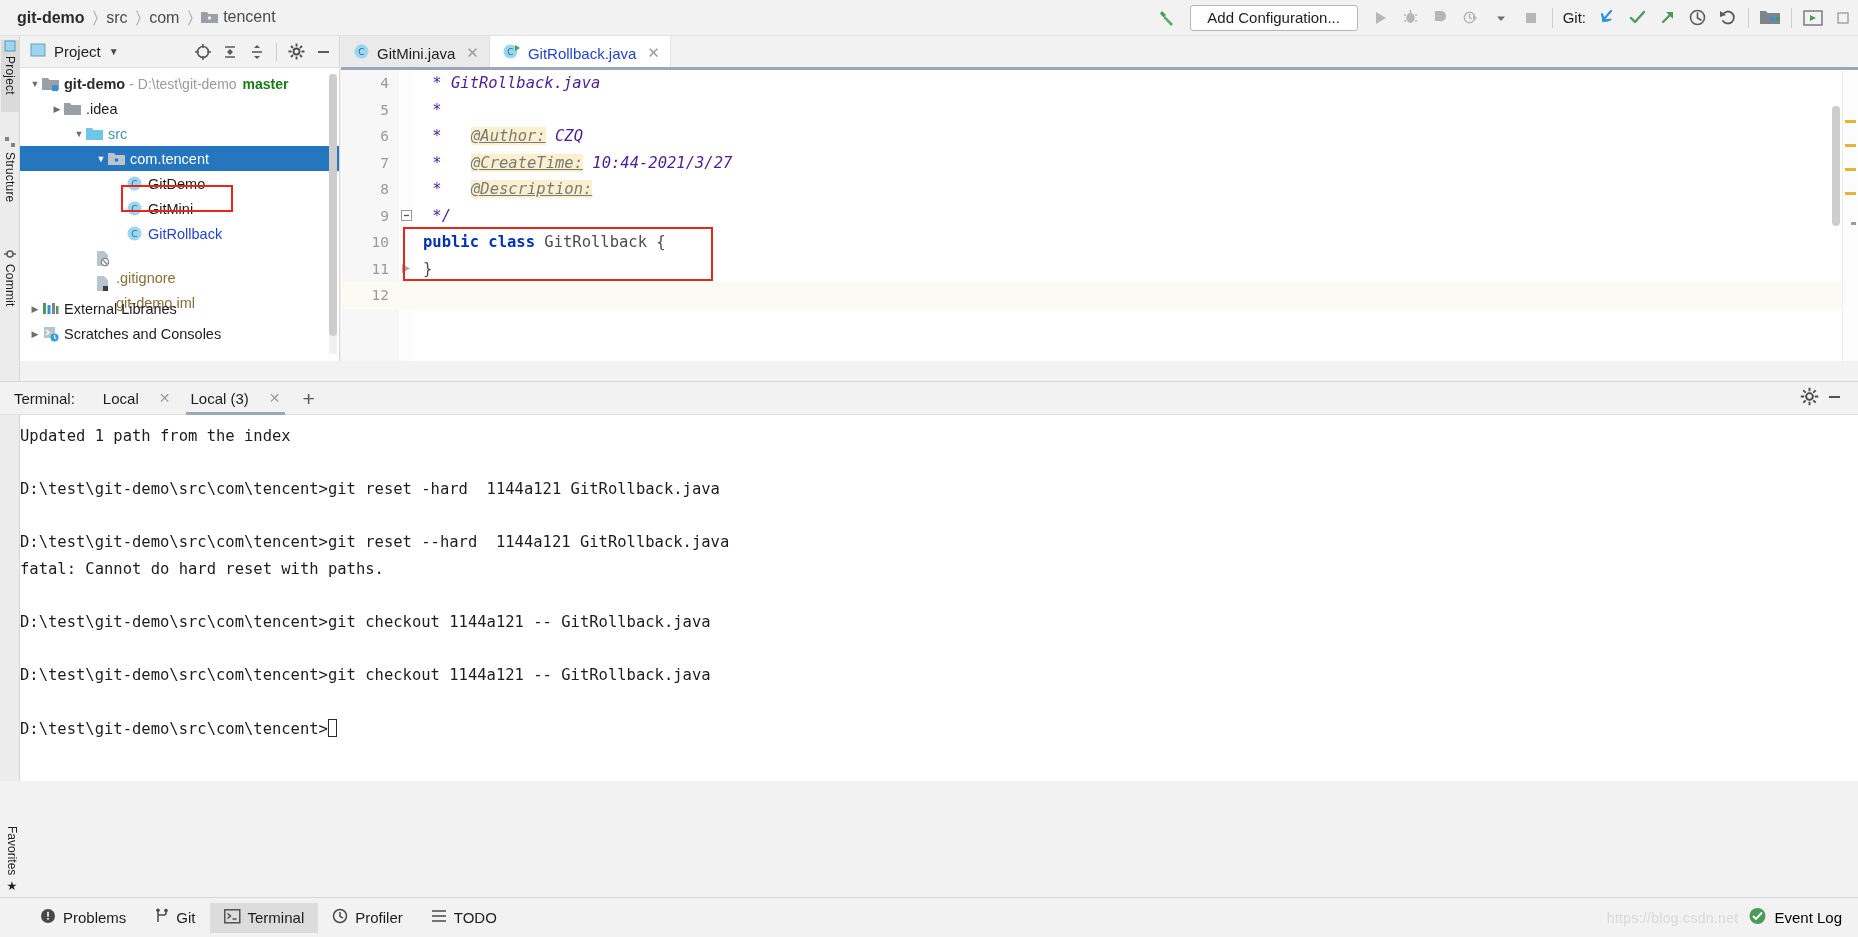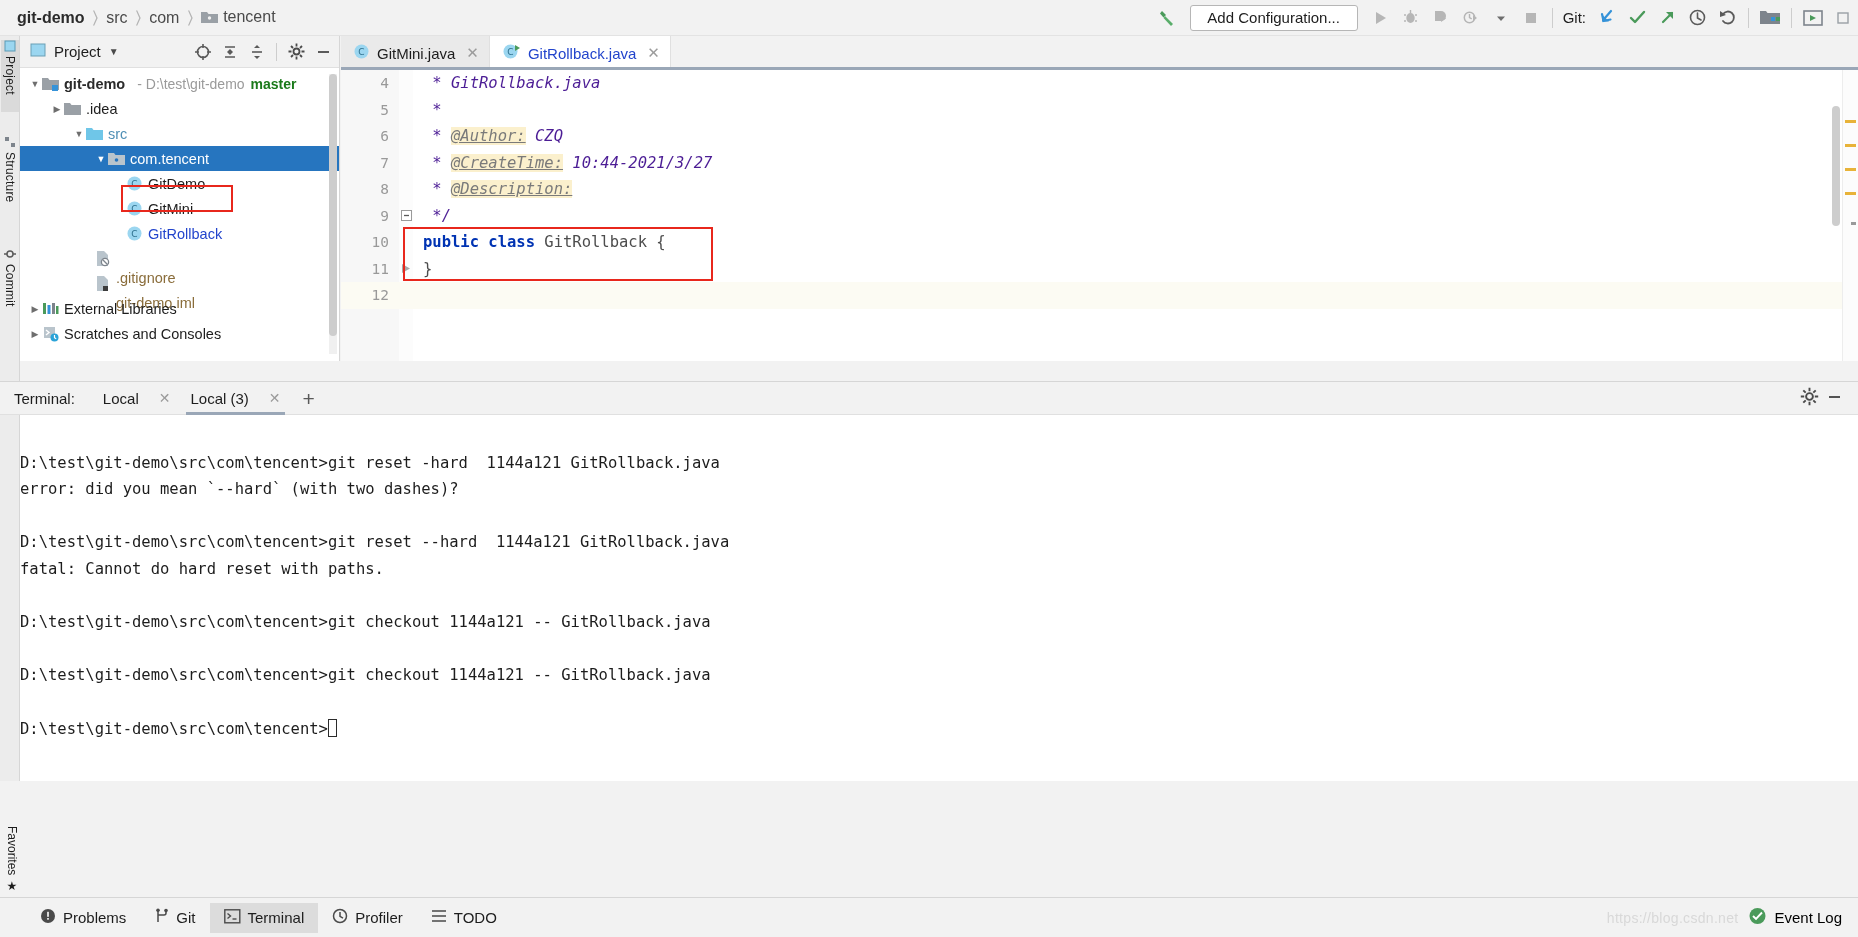--- a/index.html
+++ b/index.html
@@ -80,21 +80,21 @@
     width: 14px; height: 14px; flex: 0 0 14px;
     display: flex; align-items: center; justify-content: center;
     color: #6e6e6e; font-size: 9px;
   }
   .trow.sel .arrow { color: #fff; }
   .tico { flex: 0 0 auto; margin-right: 5px; display: flex; align-items: center; }
   .tlabel { font-size: 14.5px; }
   .tlabel.bold { font-weight: bold; color: #2b2b2b; }
   .tlabel.blue { color: #2244cc; }
   .tlabel.tan { color: #8a6d3b; margin-top: 39px; }
-  .tpath { color: #9a9a9a; font-size: 14px; margin-left: 12px; }
+  .tpath { color: #9a9a9a; font-size: 14px; margin-left: 4px; }
   .tbranch { color: #1a7a1a; font-weight: bold; font-size: 14px; margin-left: 6px; }
   .pp-scroll {
     position: absolute; right: 2px; top: 38px; width: 8px; height: 280px;
     background: #f0f0f0;
   }
   .pp-thumb { position: absolute; left: 0; top: 0; width: 8px; height: 262px; background: #cdcdcd; border-radius: 4px; }
   .red-box { position: absolute; border: 2px solid #e8271c; pointer-events: none; }
 
   
   .editor-area {
@@ -133,21 +133,21 @@
   }
   .cline { height: 26.5px; display: flex; align-items: center; position: relative; }
   .lnum {
     width: 58px; text-align: right; padding-right: 10px;
     color: #999; font-size: 14.5px; flex: 0 0 58px;
     font-family: "DejaVu Sans Mono", monospace;
   }
   .cfold { width: 14px; flex: 0 0 14px; display: flex; align-items: center; justify-content: center; color: #909090; font-size: 11px; }
   .ctext { padding-left: 10px; white-space: pre; }
   .cmt { color: #4c1d95; font-style: italic; }
-  .tag { background: #fbf0cd; color: #7a7a7a; font-style: italic; text-decoration: underline; }
+  .tag { background: #fbf0cd; color: #7a7a7a; font-style: italic; text-decoration: underline; margin-left: 20px; }
   .kw { color: #0033b3; font-weight: bold; }
   .cls { color: #4d4d4d; }
   .blame {
     color: #b0b0b0; font-style: italic; font-size: 15px;
   }
   .cline.hl12 { background: #fcfbf3; }
   .marker-right {
     position: absolute; right: 0; top: 0; width: 16px; height: 100%;
     background: #fcfcfc; border-left: 1px solid #ededed;
   }
@@ -682,23 +682,23 @@
           <svg width="19" height="19">
               <path d="M4 10h11" stroke="#4a4a4a" stroke-width="1.9"></path>
             </svg>
         </span>
       </div>
     </div>
 
     <div class="term-left-rail"></div>
 
     <div class="term-body">
+      <div class="tline">Updated 1 path from the index</div>
       <div class="tline"></div>
       <div class="tline">D:\test\git-demo\src\com\tencent&gt;git reset -hard  1144a121 GitRollback.java</div>
-      <div class="tline">error: did you mean `--hard` (with two dashes)?</div>
       <div class="tline"></div>
       <div class="tline">D:\test\git-demo\src\com\tencent&gt;git reset --hard  1144a121 GitRollback.java</div>
       <div class="tline">fatal: Cannot do hard reset with paths.</div>
       <div class="tline"></div>
       <div class="tline">D:\test\git-demo\src\com\tencent&gt;git checkout 1144a121 -- GitRollback.java</div>
       <div class="tline"></div>
       <div class="tline">D:\test\git-demo\src\com\tencent&gt;git checkout 1144a121 -- GitRollback.java</div>
       <div class="tline"></div>
       <div class="tline"><span>D:\test\git-demo\src\com\tencent&gt;</span><span class="caret-blk"></span></div>
     </div>

